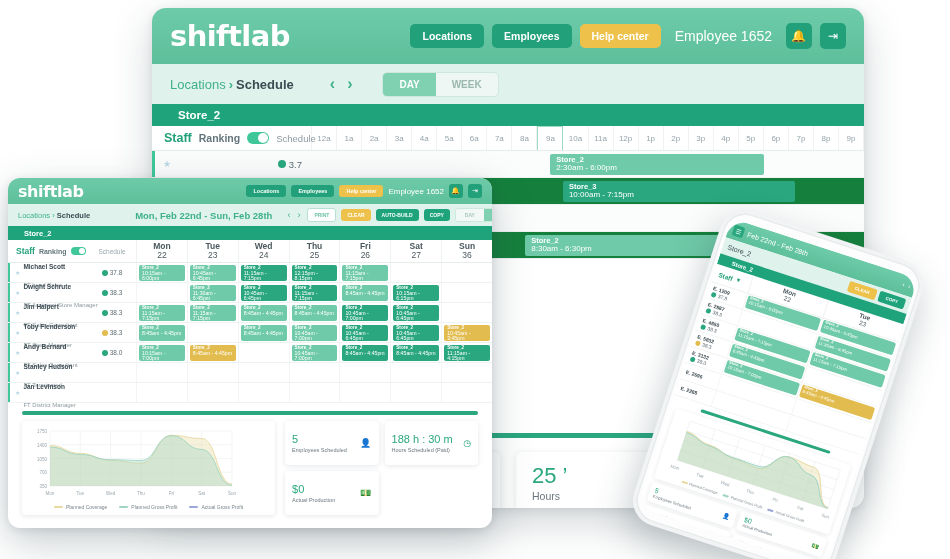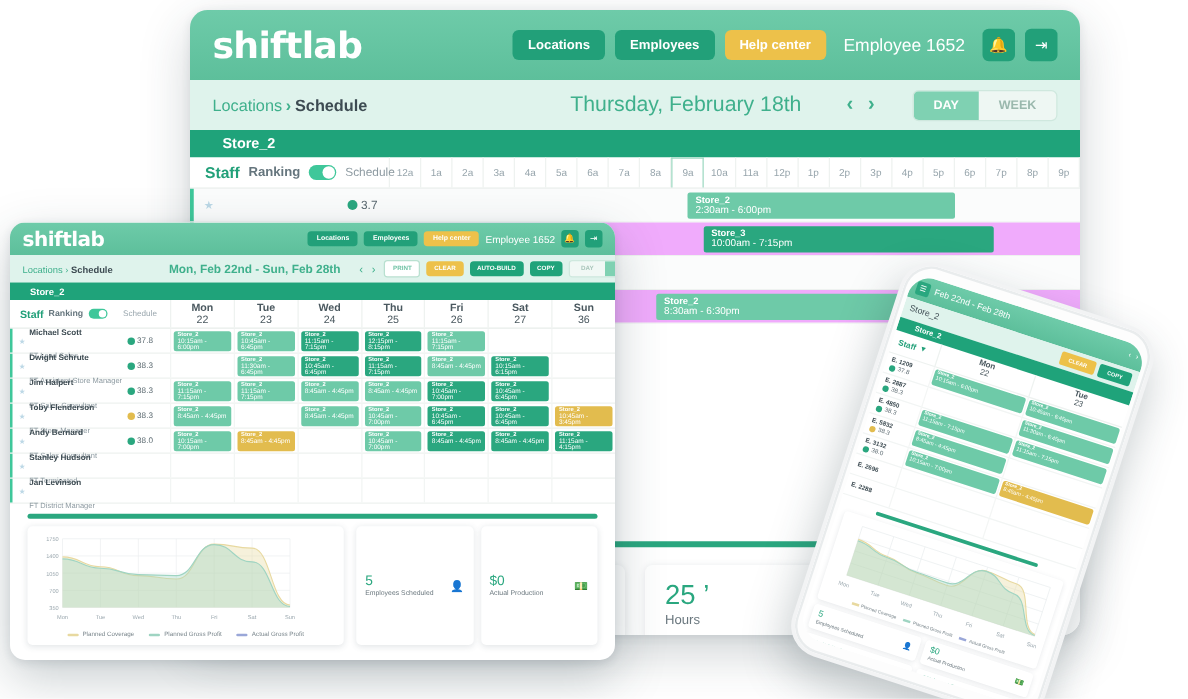--- a/index.html
+++ b/index.html
@@ -95,21 +95,21 @@
   }
   .emp-cell.warn { border-left-color: #1fa37a; }
   .star { color: #bcd8e6; font-size: 9px; }
   .emp-txt { line-height: 1.15; }
   .emp-n { font-size: 9.5px; font-weight: 700; color: #3d4b52; white-space: nowrap; }
   .emp-r { font-size: 9px; color: #8d9aa1; white-space: nowrap; }
   .emp-r em { color: #9fb0b8; font-style: normal; }
   .hbadge { margin-left: auto; margin-right: 10px; display: flex; align-items: center; gap: 3px; }
   .dot { width: 8px; height: 8px; border-radius: 50%; flex: none; }
   .hbadge span { font-size: 9.5px; color: #5d6b72; }
-  .track { flex: 1; position: relative; background: #f0abfc; }
+  .track { flex: 1; position: relative; background: #15803d; }
   .emp-row:nth-child(odd) .track { background: #fbfcfc; }
   .shift {
     position: absolute; top: 3px; height: 21px; border-radius: 2px;
     padding: 2px 6px; color: #fff; line-height: 1.1; overflow: hidden;
   }
   .shift .s1 { font-size: 7.5px; font-weight: 700; }
   .shift .s2 { font-size: 8px; }
 
   .spacer-rows { height: 174px; background: #fff; }
   .green-divider { height: 5px; background: #2aa77f; margin: 0 24px; border-radius: 3px; }
@@ -278,21 +278,20 @@
         <div class="user-name">Employee 1652</div>
         <div class="icon-btn">🔔</div>
         <div class="icon-btn">⇥</div>
       </div>
     </div>
 
     <div class="sub-bar">
       <div class="crumb">
         <span>Locations</span><span class="sep">›</span><b>Schedule</b>
       </div>
-      <div class="date-title">Thursday, February 18th</div>
       <div class="navarrows">
         <span>‹</span>
         <span>›</span>
       </div>
       <div class="seg">
         <div class="on">DAY</div>
         <div>WEEK</div>
       </div>
     </div>
 
@@ -788,20 +787,27 @@
       <div class="lp-stats" id="lp-stats">
           <div class="lp-stat">
             <div>
               <div class="big">5</div>
               <div class="lbl">Employees Scheduled</div>
             </div>
             <div class="ic">👤</div>
           </div>
           <div class="lp-stat">
             <div>
+              <div class="big">188 h : 30 m</div>
+              <div class="lbl">Hours Scheduled (Paid)</div>
+            </div>
+            <div class="ic">◷</div>
+          </div>
+          <div class="lp-stat">
+            <div>
               <div class="big">$0</div>
               <div class="lbl">Actual Production</div>
             </div>
             <div class="ic">💵</div>
           </div>
         </div>
     </div>
   </div>
 
   <div id="phone">

